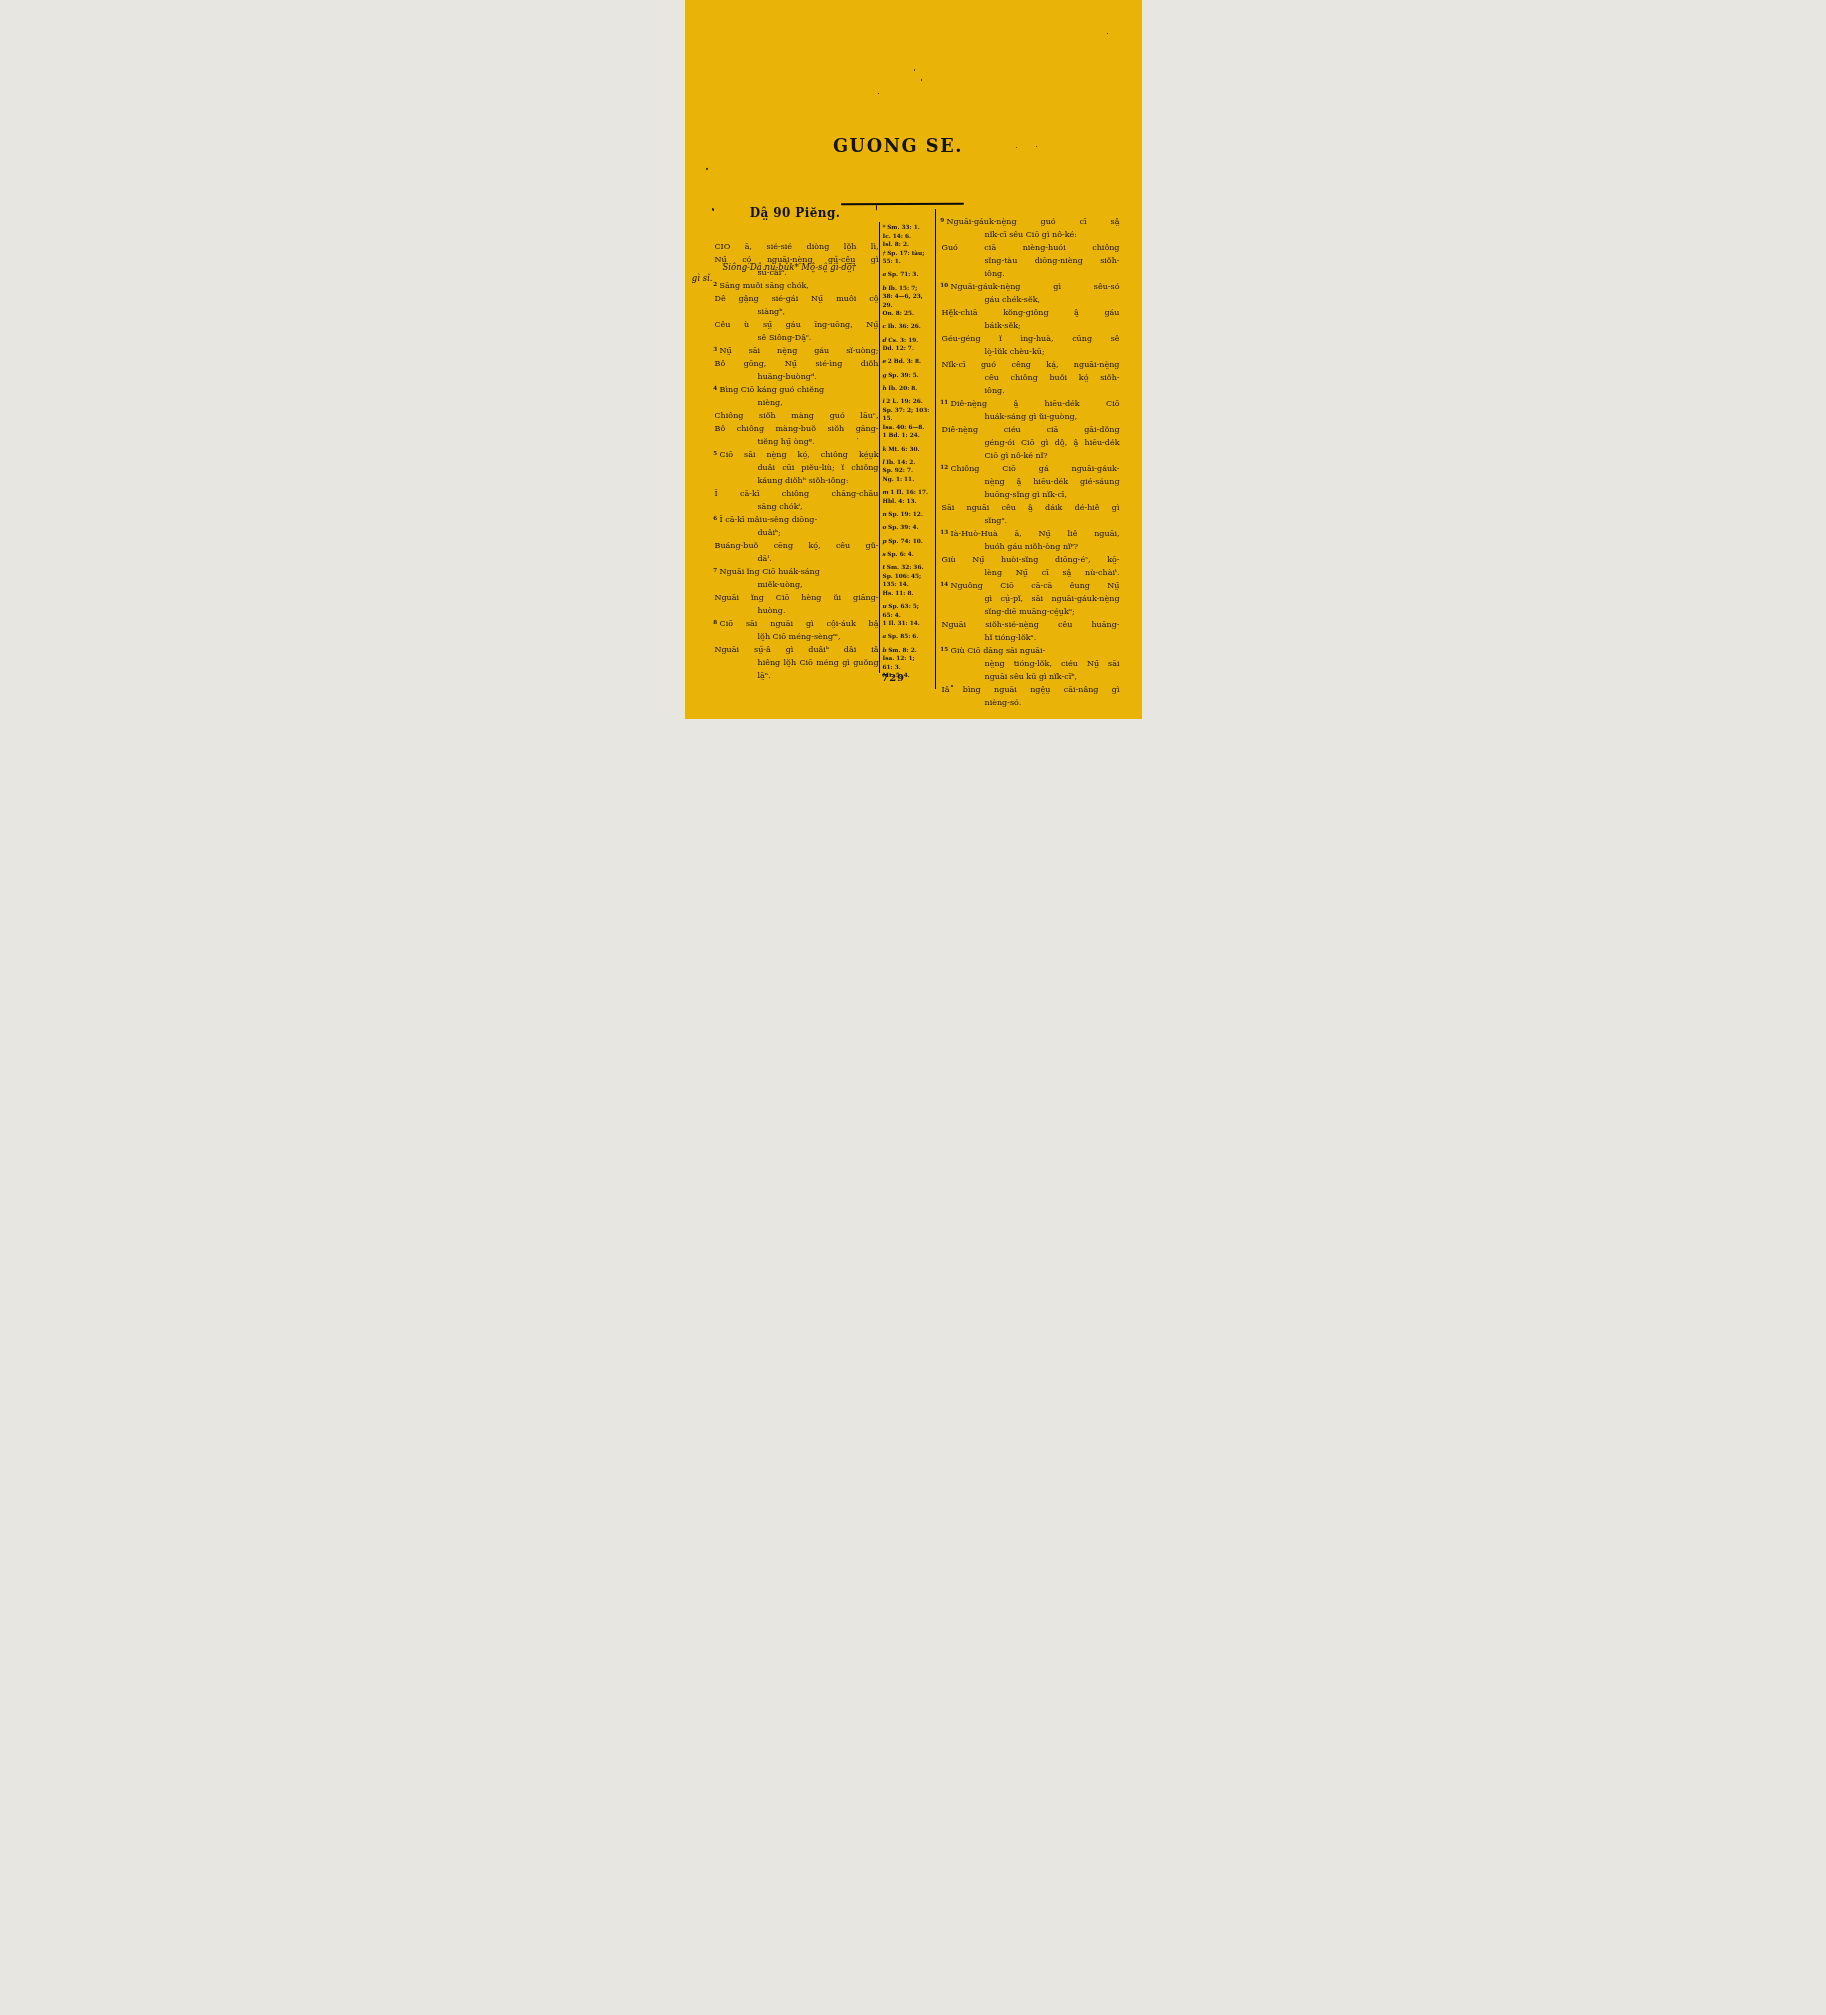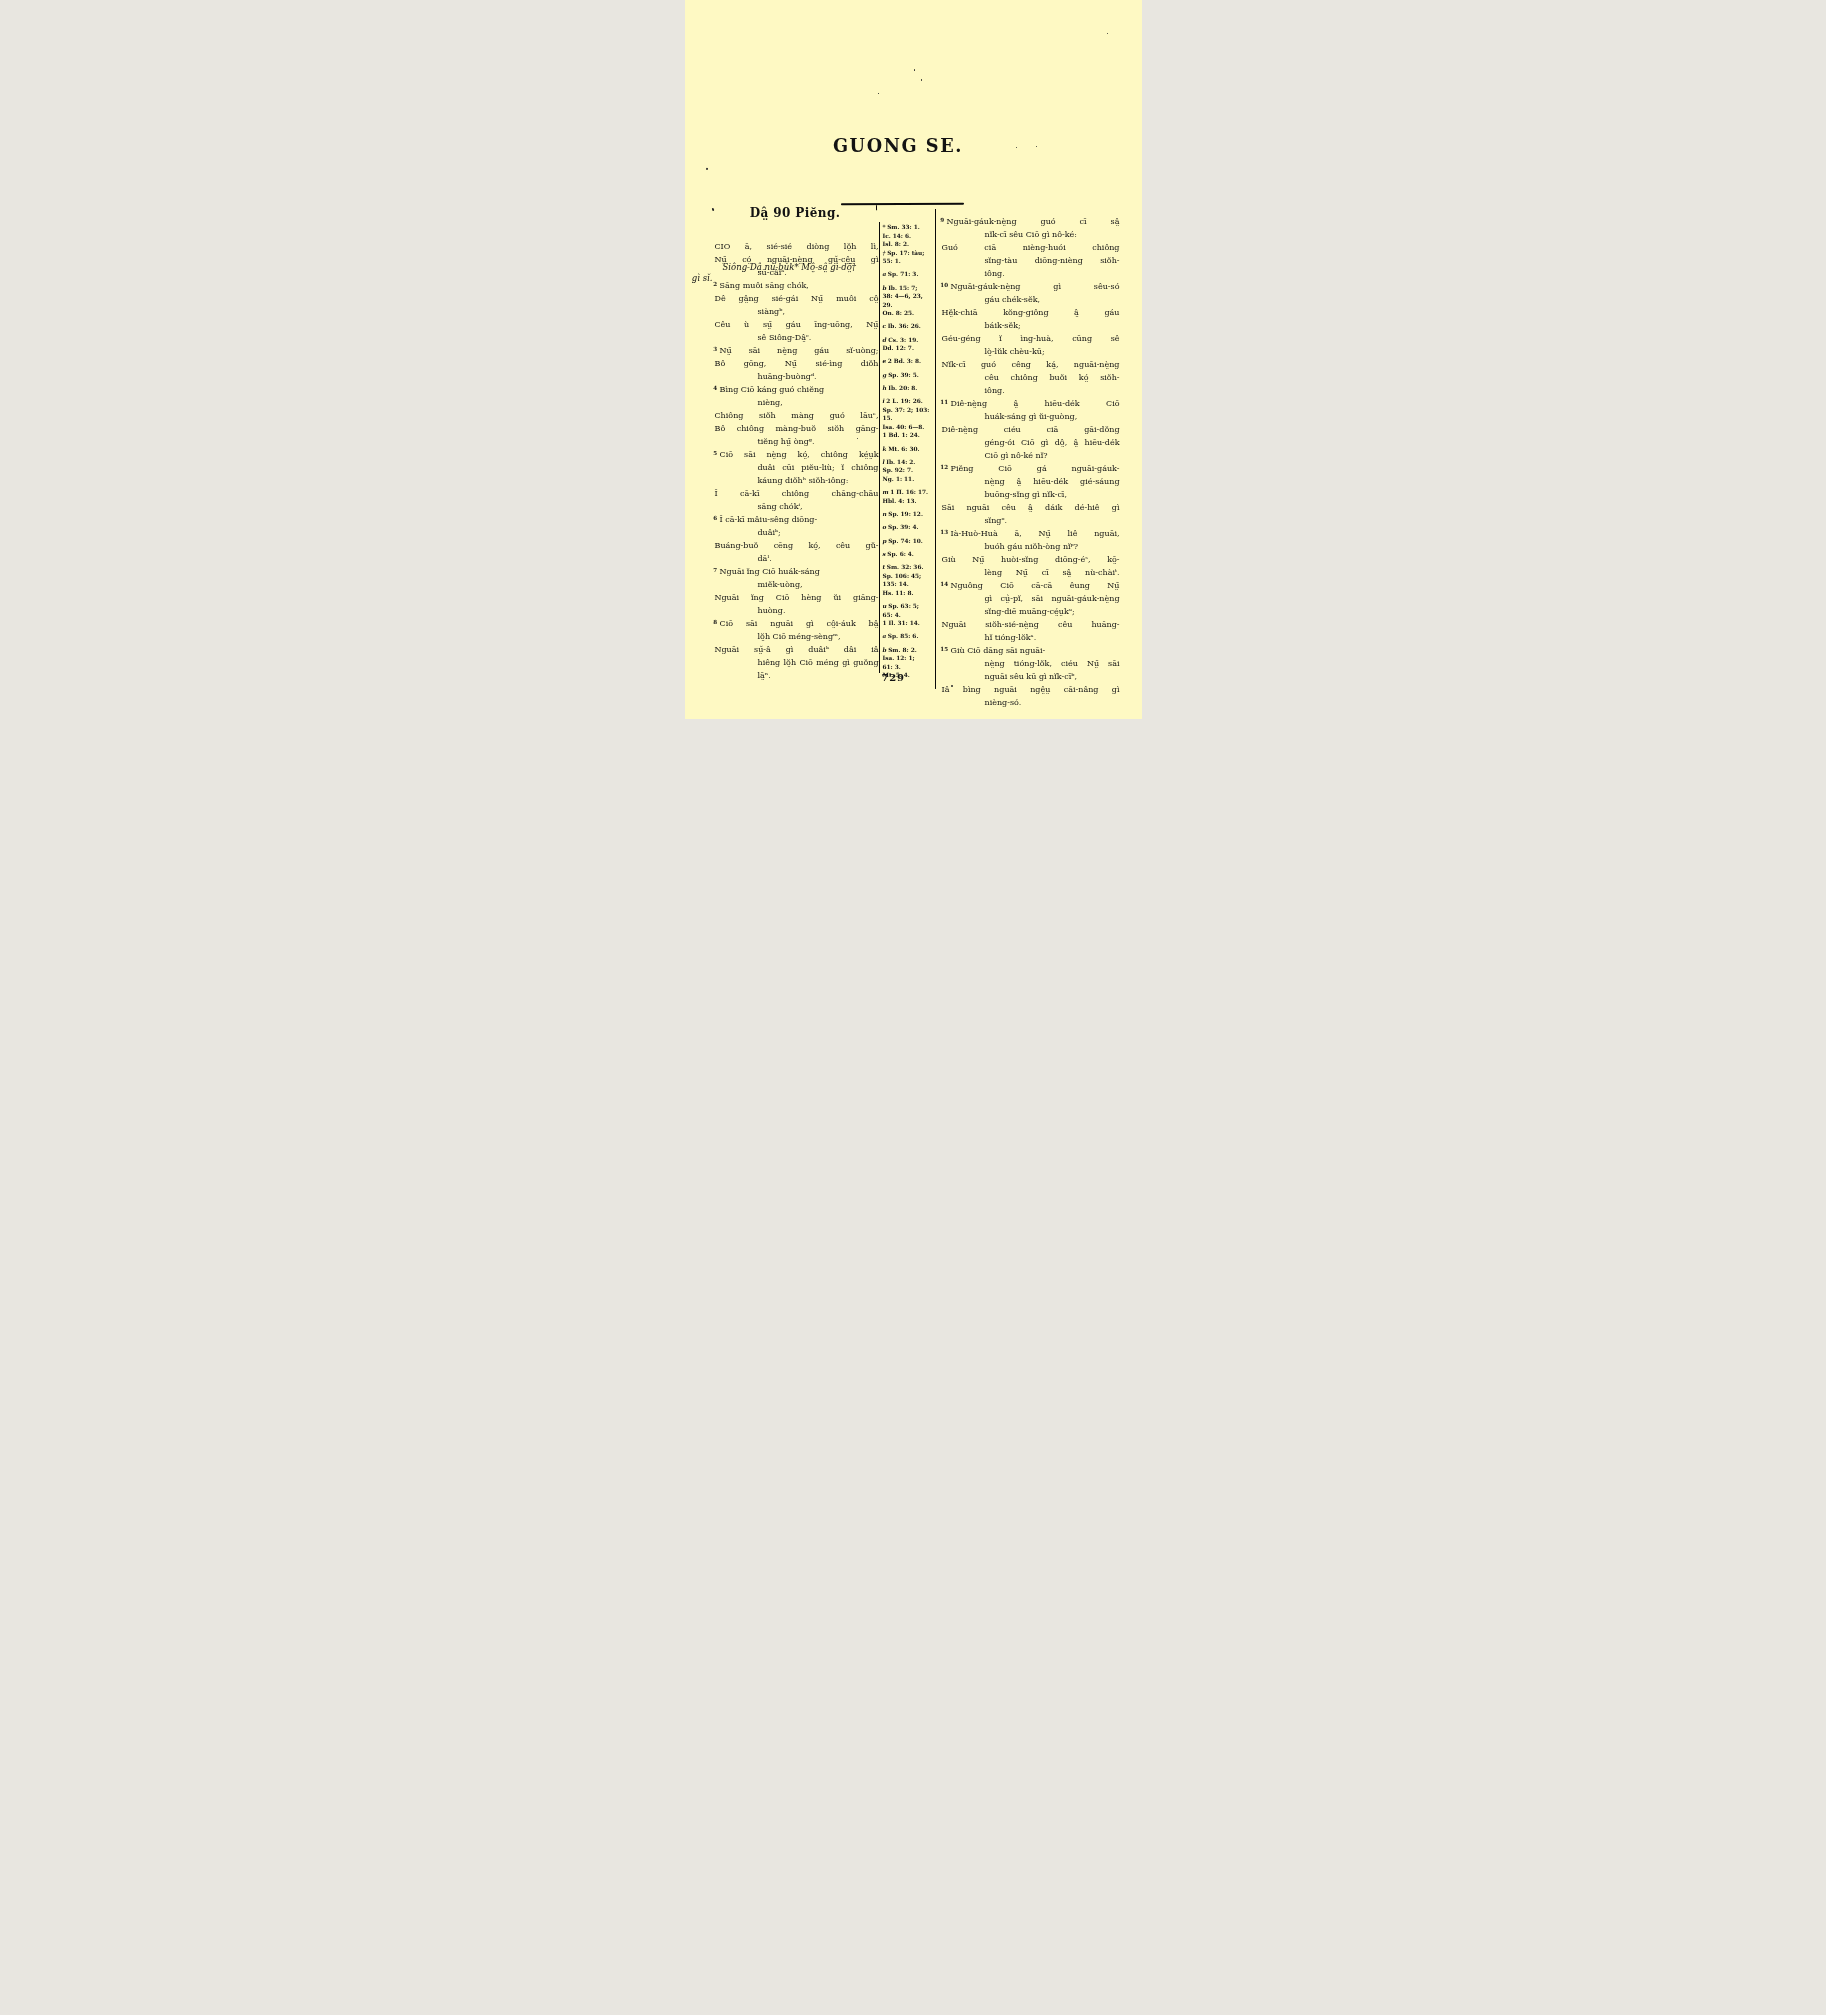--- a/index.html
+++ b/index.html
@@ -1,18 +1,18 @@
 <!DOCTYPE html>
 <html style="font-size:6.4px"><head>
 <meta charset="utf-8">
 <style>
   html,body{margin:0;padding:0;background:#e8e6e0;}
   .page{
     position:relative; width:457px; height:719px; margin:0 auto;
-    background:#fef9c3; color:#131313; overflow:hidden;
+    background:#eab308; color:#131313; overflow:hidden;
     font-family:"DejaVu Serif","DejaVu Sans",serif;
   }
   .title{
     position:absolute; top:135px; left:0; width:427px; text-align:center;
     font-size:17.7px; font-weight:700; letter-spacing:1.6px;
   }
   .title-rule{
     position:absolute; top:203px; left:156px; width:123px; height:2px;
     background:#0c0c0c; transform:rotate(-0.35deg); border-radius:0.8px;
   }
@@ -202,21 +202,21 @@
       <div class="line j"><span>Géu-géng ĭ ìng-huà, cūng sê</span></div>
       <div class="line ind"><span>lò̤-lŭk chèu-kū;</span></div>
       <div class="line j"><span>Nĭk-cī guó cêng ká̤, nguāi-nè̤ng</span></div>
       <div class="line ind j"><span>cêu chiông buŏi kó̤ siŏh-</span></div>
       <div class="line ind"><span>iông.</span></div>
       <div class="line j"><span class="vn">11</span><span>Diê-nè̤ng â̤ hiēu-dék Ciō</span></div>
       <div class="line ind"><span>huák-sáng gì ŭi-guòng,</span></div>
       <div class="line j"><span>Diê-nè̤ng ciéu ciā găi-dŏng</span></div>
       <div class="line ind j"><span>géng-ói Ciō gì dô̤, â̤ hiēu-dék</span></div>
       <div class="line ind"><span>Ciō gì nô-ké nĭ?</span></div>
-      <div class="line j"><span class="vn">12</span><span>Piĕng Ciō gá nguāi-gáuk-</span></div>
+      <div class="line j"><span class="vn">12</span><span>Chiông Ciō gá nguāi-gáuk-</span></div>
       <div class="line ind j"><span>nè̤ng â̤ hiēu-dék gié-sáung</span></div>
       <div class="line ind"><span>buōng-sĭng gì nĭk-cī,</span></div>
       <div class="line j"><span>Sāi nguāi cêu â̤ dáik dé-hiê gì</span></div>
       <div class="line ind"><span>sĭngᵒ.</span></div>
       <div class="line j"><span class="vn">13</span><span>Ià-Huò-Huà ā, Nṳ̄ liê nguāi,</span></div>
       <div class="line ind"><span>buóh gáu niŏh-òng nĭᵖ?</span></div>
       <div class="line j"><span>Giù Nṳ̄ huòi-sĭng diōng-éˢ, kō̤-</span></div>
       <div class="line ind j"><span>lèng Nṳ̄ cī sâ̤ nù-chàiᵗ.</span></div>
       <div class="line j"><span class="vn">14</span><span>Nguông Ciō cā-cā êung Nṳ̄</span></div>
       <div class="line ind j"><span>gì cṳ̀-pĭ, sāi nguāi-gáuk-nè̤ng</span></div>

